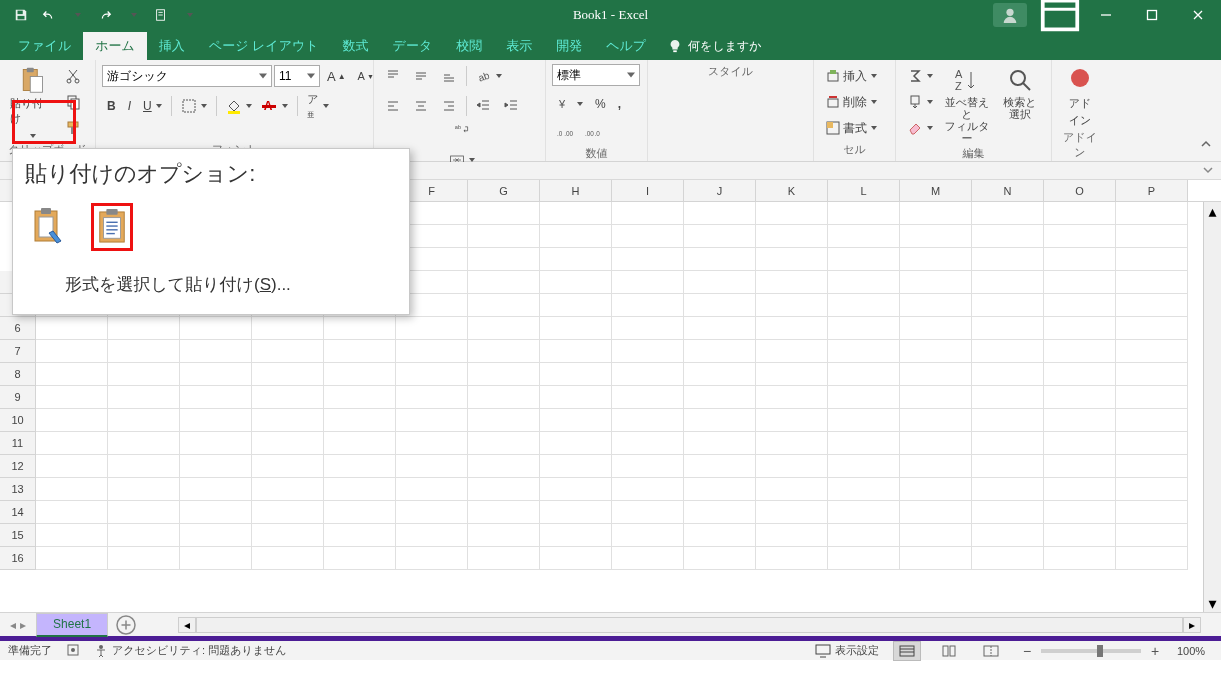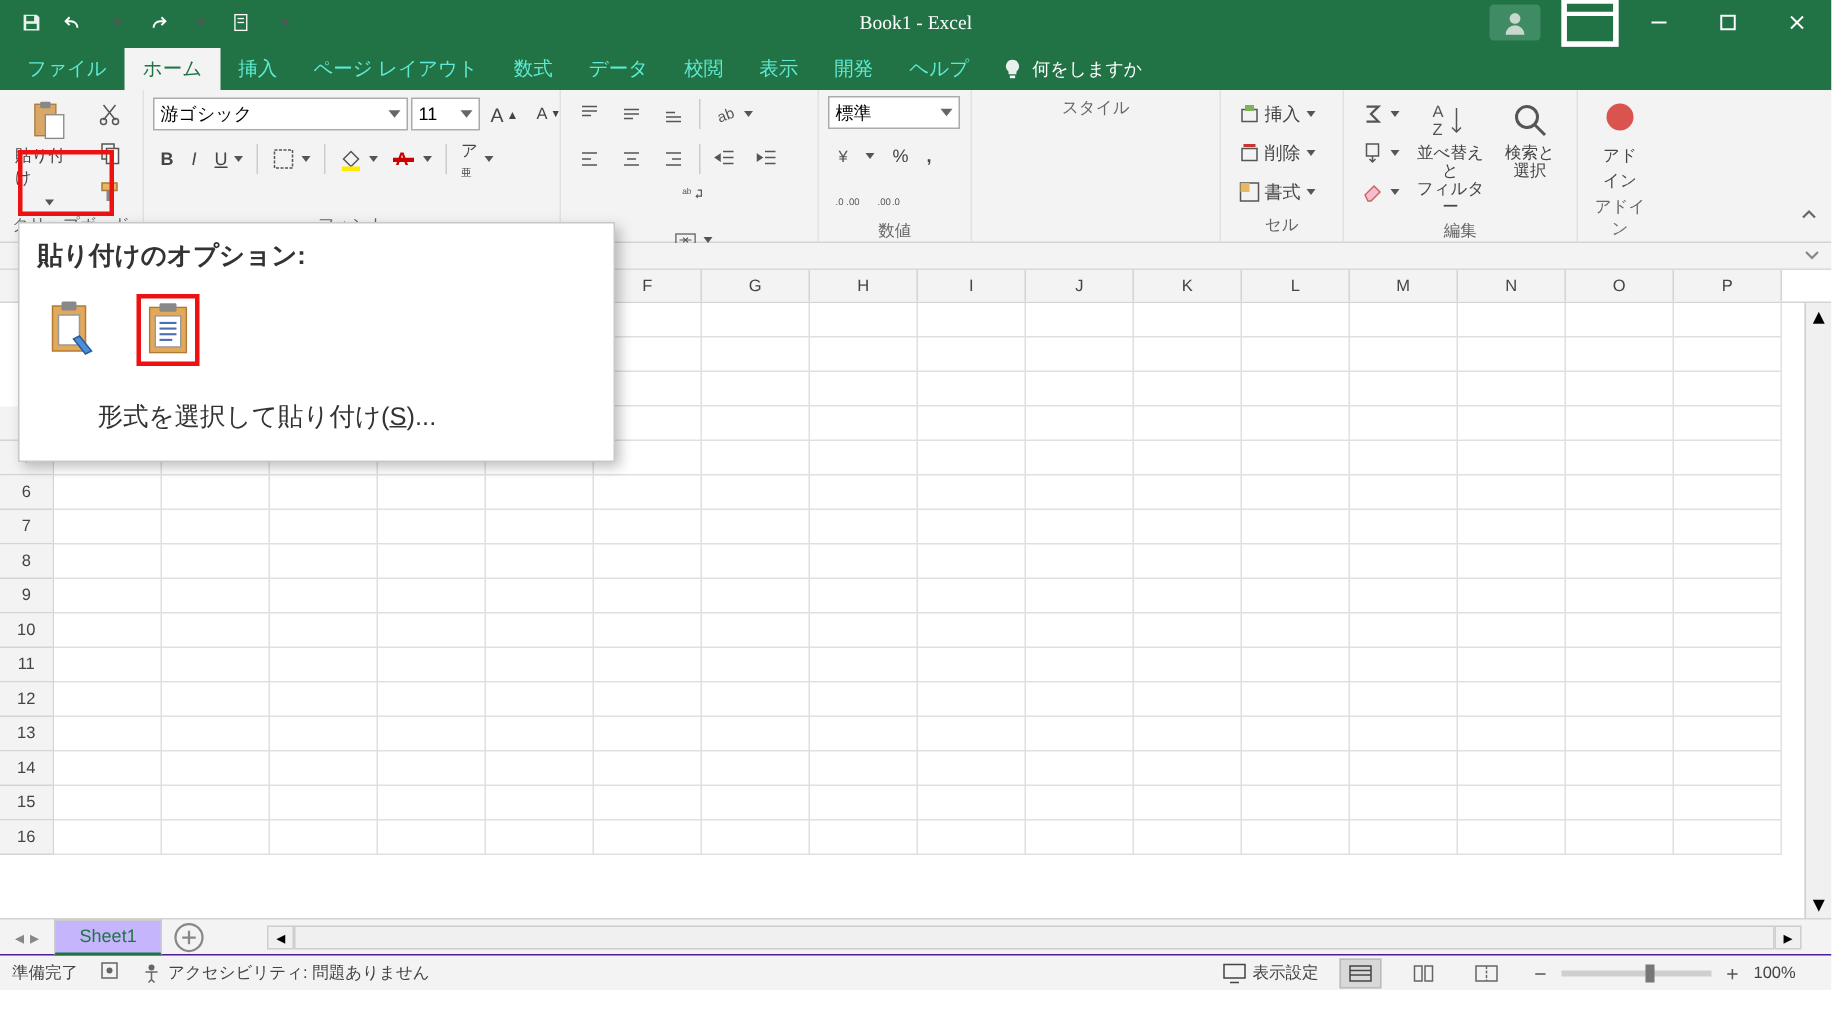--- a/index.html
+++ b/index.html
@@ -58,40 +58,40 @@
 .colhdr{width:72px;border-right:1px solid #d4d4d4;background:#f3f3f3;font-size:11px;color:#444;display:flex;align-items:center;justify-content:center;cursor:pointer;}
 .selectall{width:36px;height:22px;background:#f3f3f3;border-right:1px solid #d4d4d4;border-bottom:1px solid #d4d4d4;cursor:pointer;position:relative;}
 .selectall::after{content:"";position:absolute;right:3px;bottom:3px;border-left:8px solid transparent;border-bottom:8px solid #b0b0b0;}
 .cells{position:relative;}
 .cellrow{height:23px;display:flex;}
 .cell{width:72px;height:23px;border-right:1px solid #e0e0e0;border-bottom:1px solid #e0e0e0;}
 .grid-right{flex:1;overflow:hidden;}
 
 
 .paste-popup{position:absolute;left:12px;top:148px;width:398px;background:#fff;border:1px solid #c8c8c8;box-shadow:3px 3px 8px rgba(0,0,0,.25);z-index:30;padding:10px 12px 14px;}
-.paste-popup h3{font-size:17px;font-weight:bold;color:#333;margin-bottom:10px;}
+.paste-popup h3{font-size:22px;font-weight:normal;color:#333;margin-bottom:10px;}
 .paste-icons{display:flex;gap:22px;align-items:center;padding:4px 2px 12px;}
 .paste-ico{width:42px;height:48px;display:flex;align-items:center;justify-content:center;cursor:pointer;position:relative;}
 .paste-ico svg{width:34px;height:40px;}
 .paste-ico.hl{border:3px solid #e11;padding:2px;}
 .paste-special{font-size:17px;color:#333;padding:10px 6px 4px 40px;cursor:pointer;}
 .paste-special u{text-decoration:underline;}
 
 
 .sheetbar{height:24px;background:#f3f3f3;border-top:1px solid #d4d4d4;display:flex;align-items:center;font-size:12px;}
 .sheet-nav{display:flex;gap:4px;padding:0 10px;}
 .sheet-nav span{cursor:pointer;color:#888;}
 .sheet-tab{height:24px;padding:0 16px;background:#c4b5fd;border:1px solid #ccc;border-bottom:2px solid #217346;display:flex;align-items:center;color:#217346;cursor:pointer;}
 .addsheet{width:24px;height:24px;display:flex;align-items:center;justify-content:center;cursor:pointer;color:#666;margin-left:6px;}
 .hscroll{flex:1;margin:0 20px 0 40px;height:16px;position:relative;display:flex;align-items:center;}
 .hscroll .track{flex:1;height:16px;background:#f0f0f0;border:1px solid #cecece;position:relative;}
 .hscroll .arrow{width:18px;height:16px;background:#f0f0f0;border:1px solid #cecece;display:flex;align-items:center;justify-content:center;cursor:pointer;}
 
 
-.statusbar{height:24px;background:#f3f3f3;border-top:1px solid #4c1d95;display:flex;align-items:center;font-size:11px;color:#444;padding:0 8px;gap:14px;}
+.statusbar{height:24px;background:#f3f3f3;border-top:5px solid #4c1d95;display:flex;align-items:center;font-size:11px;color:#444;padding:0 8px;gap:14px;}
 .statusbar .spacer{flex:1;}
 .viewbtn{width:28px;height:20px;border:1px solid transparent;display:flex;align-items:center;justify-content:center;cursor:pointer;}
 .viewbtn.active{background:#d8d8d8;border-color:#bbb;}
 .zoom{display:flex;align-items:center;gap:6px;}
 .zoom .slider{width:100px;height:4px;background:#cfcfcf;position:relative;}
 .zoom .slider::after{content:"";position:absolute;left:56%;top:-4px;width:6px;height:12px;background:#777;}
 .zoom .zbtn{width:16px;height:16px;display:flex;align-items:center;justify-content:center;cursor:pointer;font-size:14px;color:#555;}
 
 .vscroll{position:absolute;right:0;top:22px;bottom:0;width:18px;background:#f0f0f0;border-left:1px solid #cecece;}
 .vscroll .arrow{height:18px;display:flex;align-items:center;justify-content:center;cursor:pointer;}
@@ -935,15 +935,15 @@
   <div class="viewbtn">
       <svg width="16" height="12" viewBox="0 0 16 12">
         <rect x="1" y="1" width="14" height="10" fill="none" stroke="#666"></rect>
         <line x1="8" y1="1" x2="8" y2="11" stroke="#666" stroke-dasharray="2 1"></line>
       </svg>
     </div>
   <div class="zoom">
     <div class="zbtn">−</div>
     <div class="slider"></div>
     <div class="zbtn">+</div>
-    <span style="width:44px;text-align:left">100%</span>
+    <span style="width:44px;text-align:center">100%</span>
   </div>
 </div>
 
 </body></html>

